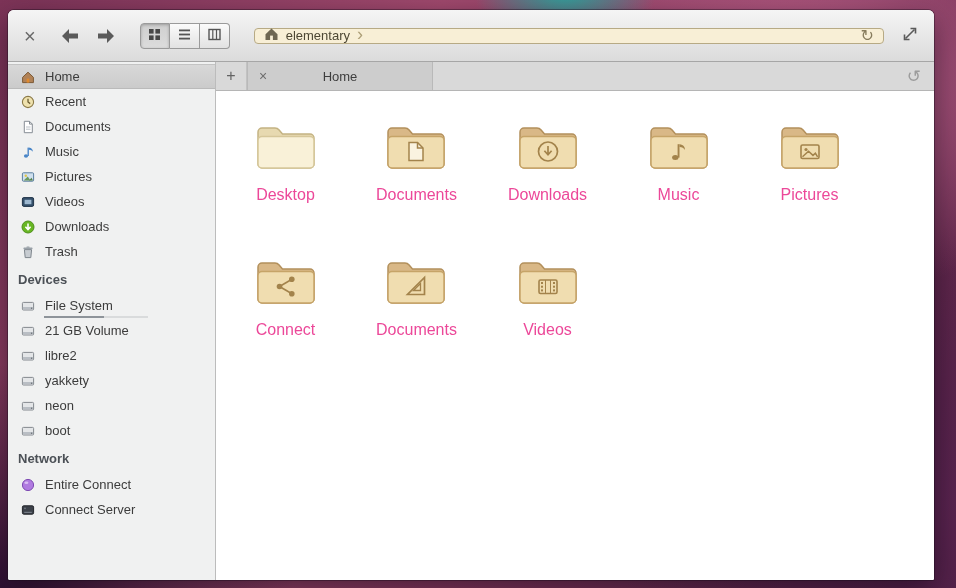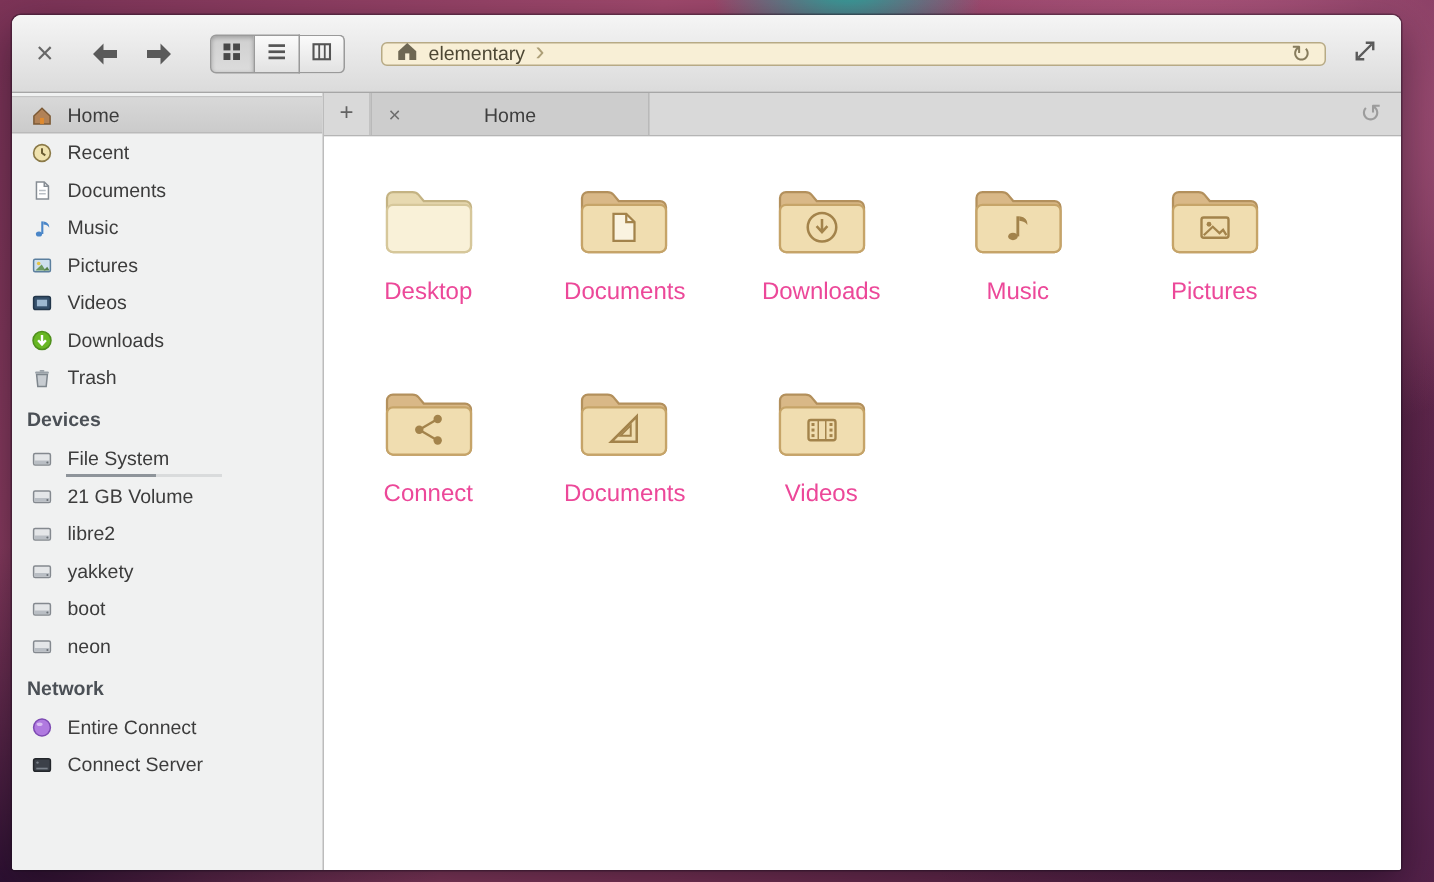--- a/index.html
+++ b/index.html
@@ -316,32 +316,32 @@
 
 
       <div class="side-row">
         <span class="sicon">
           <svg viewBox="0 0 16 16" width="16" height="16">
               <rect x="2.4" y="4.4" width="11.2" height="7.6" rx="1" fill="#e4e6e8" stroke="#84898f" stroke-width="1"></rect>
               <rect x="2.9" y="9" width="10.2" height="2.5" fill="#b9bec4"></rect>
               <circle cx="11.6" cy="10.3" r=".7" fill="#696f75"></circle>
             </svg>
         </span>
-        <span>boot</span>
+        <span>neon</span>
       </div>
 
       <div class="side-row">
         <span class="sicon">
           <svg viewBox="0 0 16 16" width="16" height="16">
               <rect x="2.4" y="4.4" width="11.2" height="7.6" rx="1" fill="#e4e6e8" stroke="#84898f" stroke-width="1"></rect>
               <rect x="2.9" y="9" width="10.2" height="2.5" fill="#b9bec4"></rect>
               <circle cx="11.6" cy="10.3" r=".7" fill="#696f75"></circle>
             </svg>
         </span>
-        <span>neon</span>
+        <span>boot</span>
       </div>
 
       <div class="side-title">Network</div>
 
       <div class="side-row">
         <span class="sicon">
           <svg viewBox="0 0 16 16" width="16" height="16">
               <circle cx="8" cy="8" r="5.6" fill="#b07ae0" stroke="#7e4bb3" stroke-width="1"></circle>
               <ellipse cx="6.4" cy="5.8" rx="2" ry="1.2" fill="#d9bdf2"></ellipse>
             </svg>

